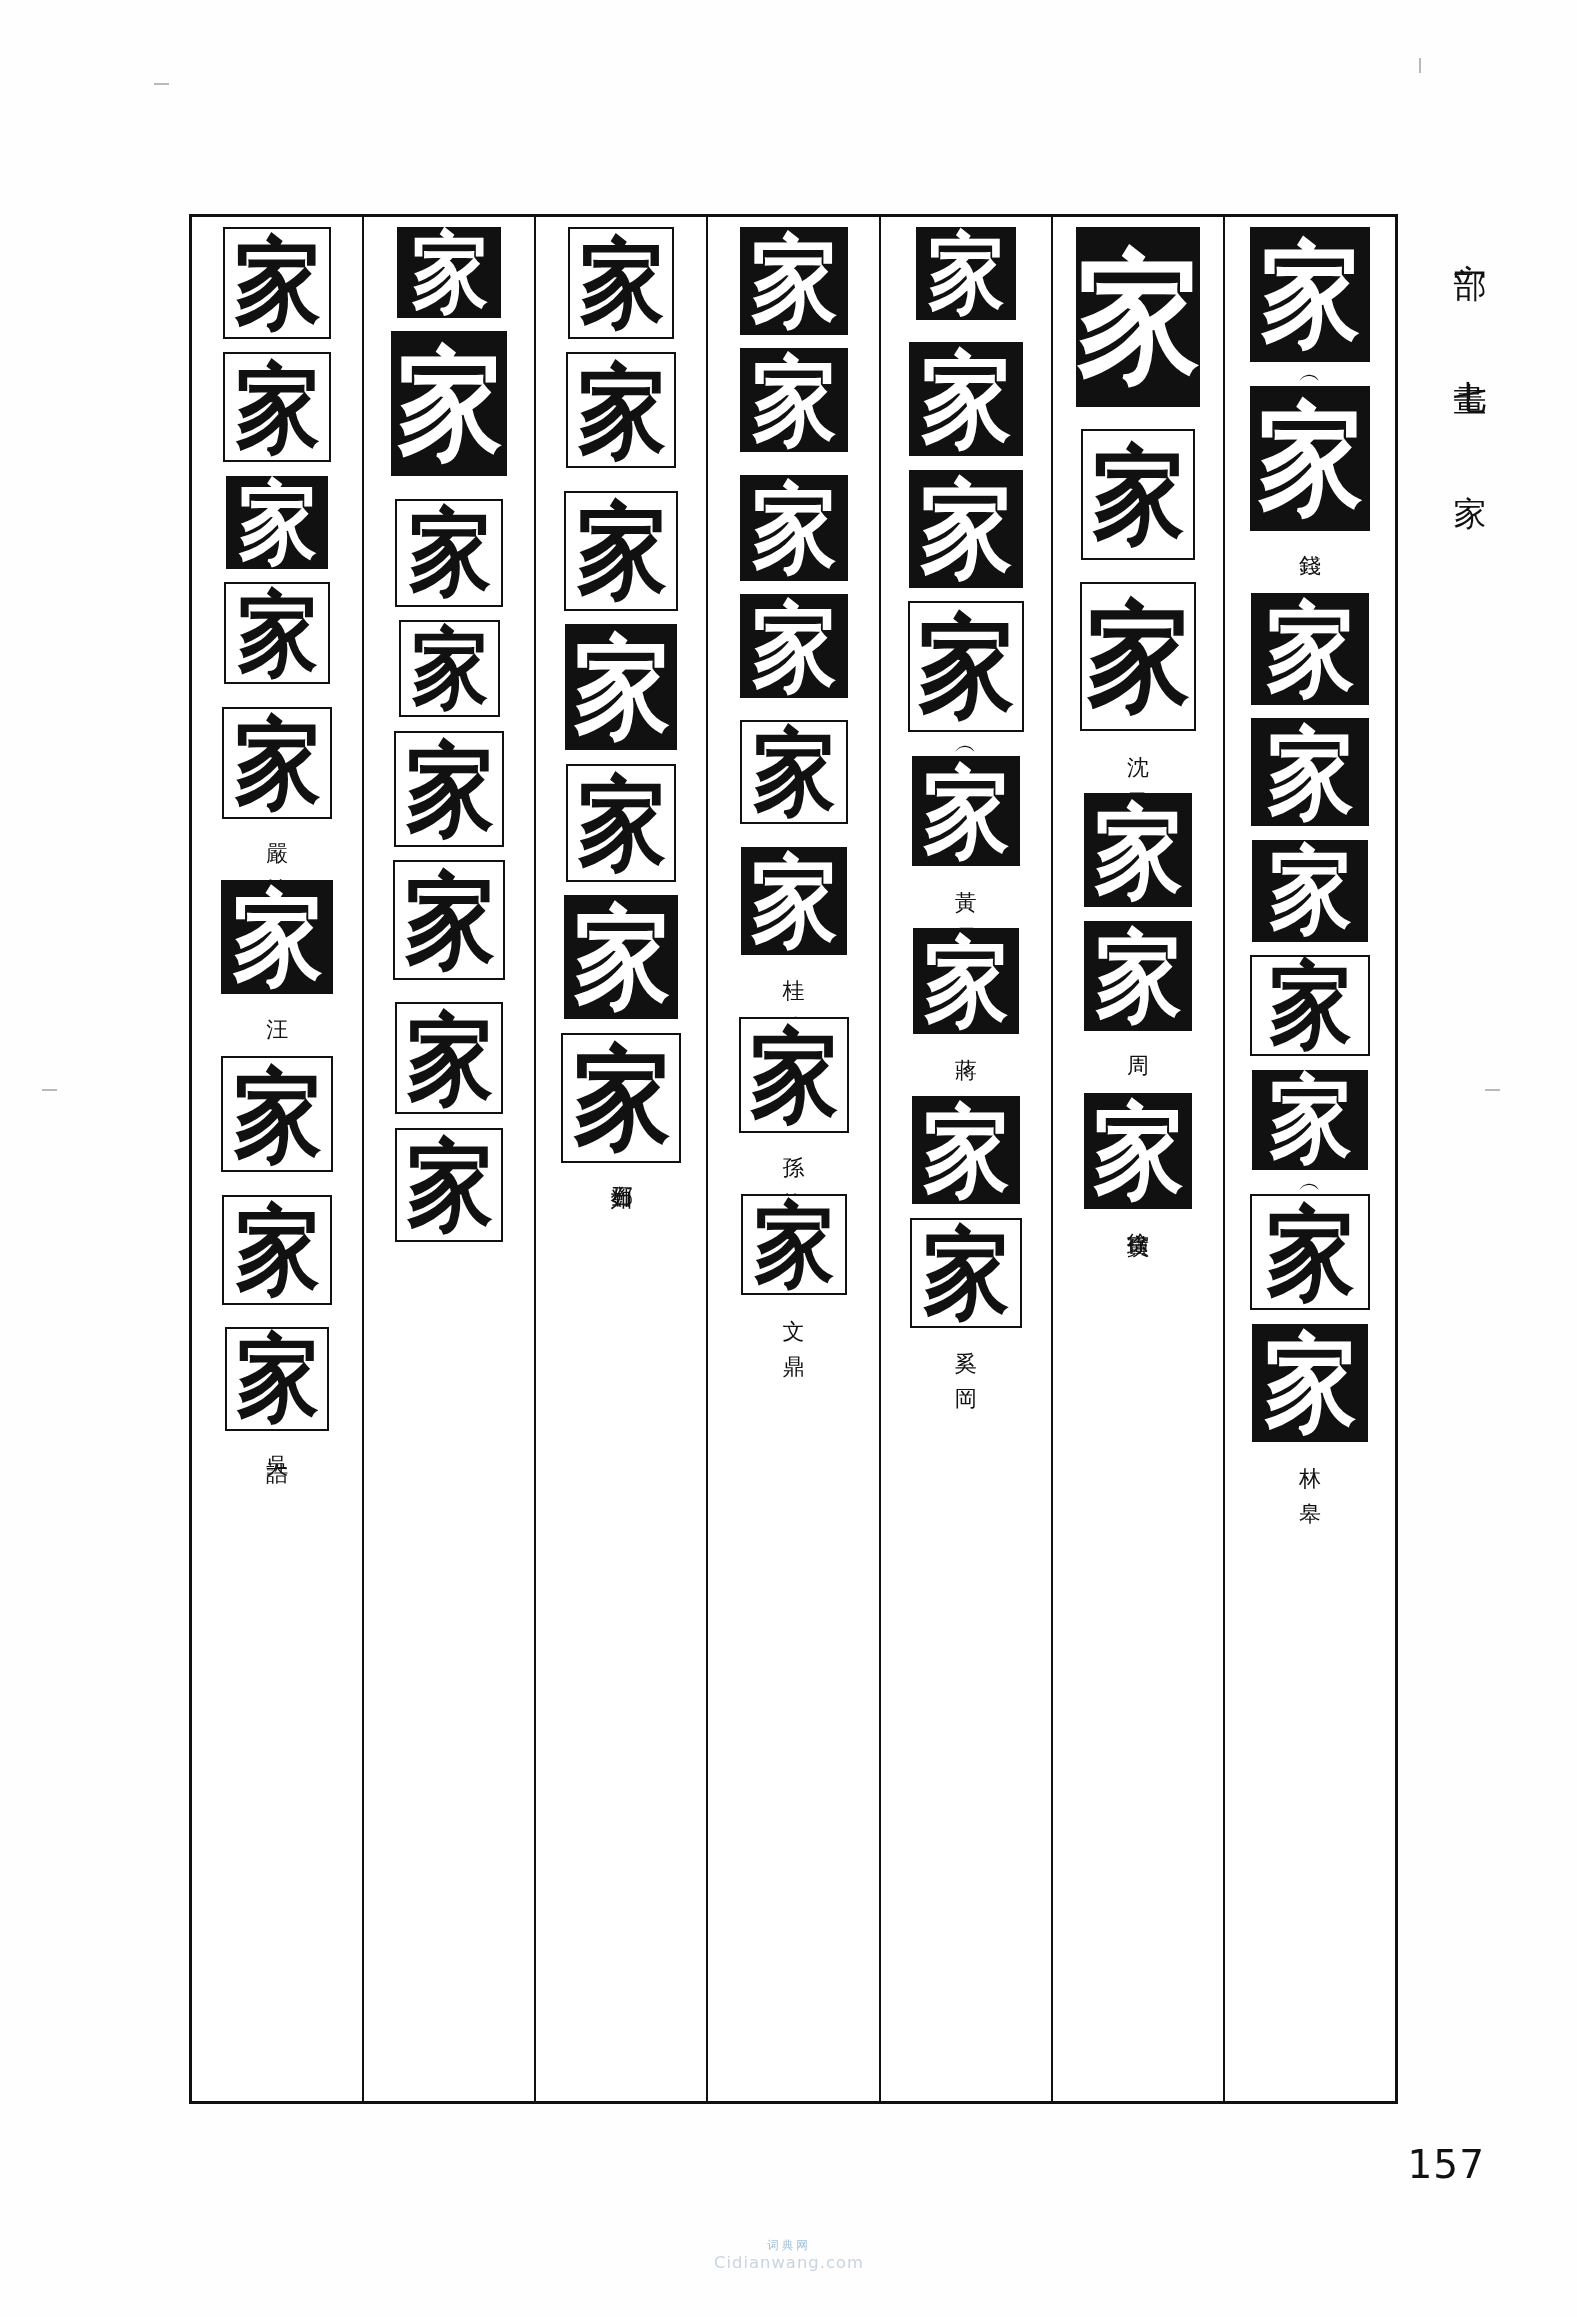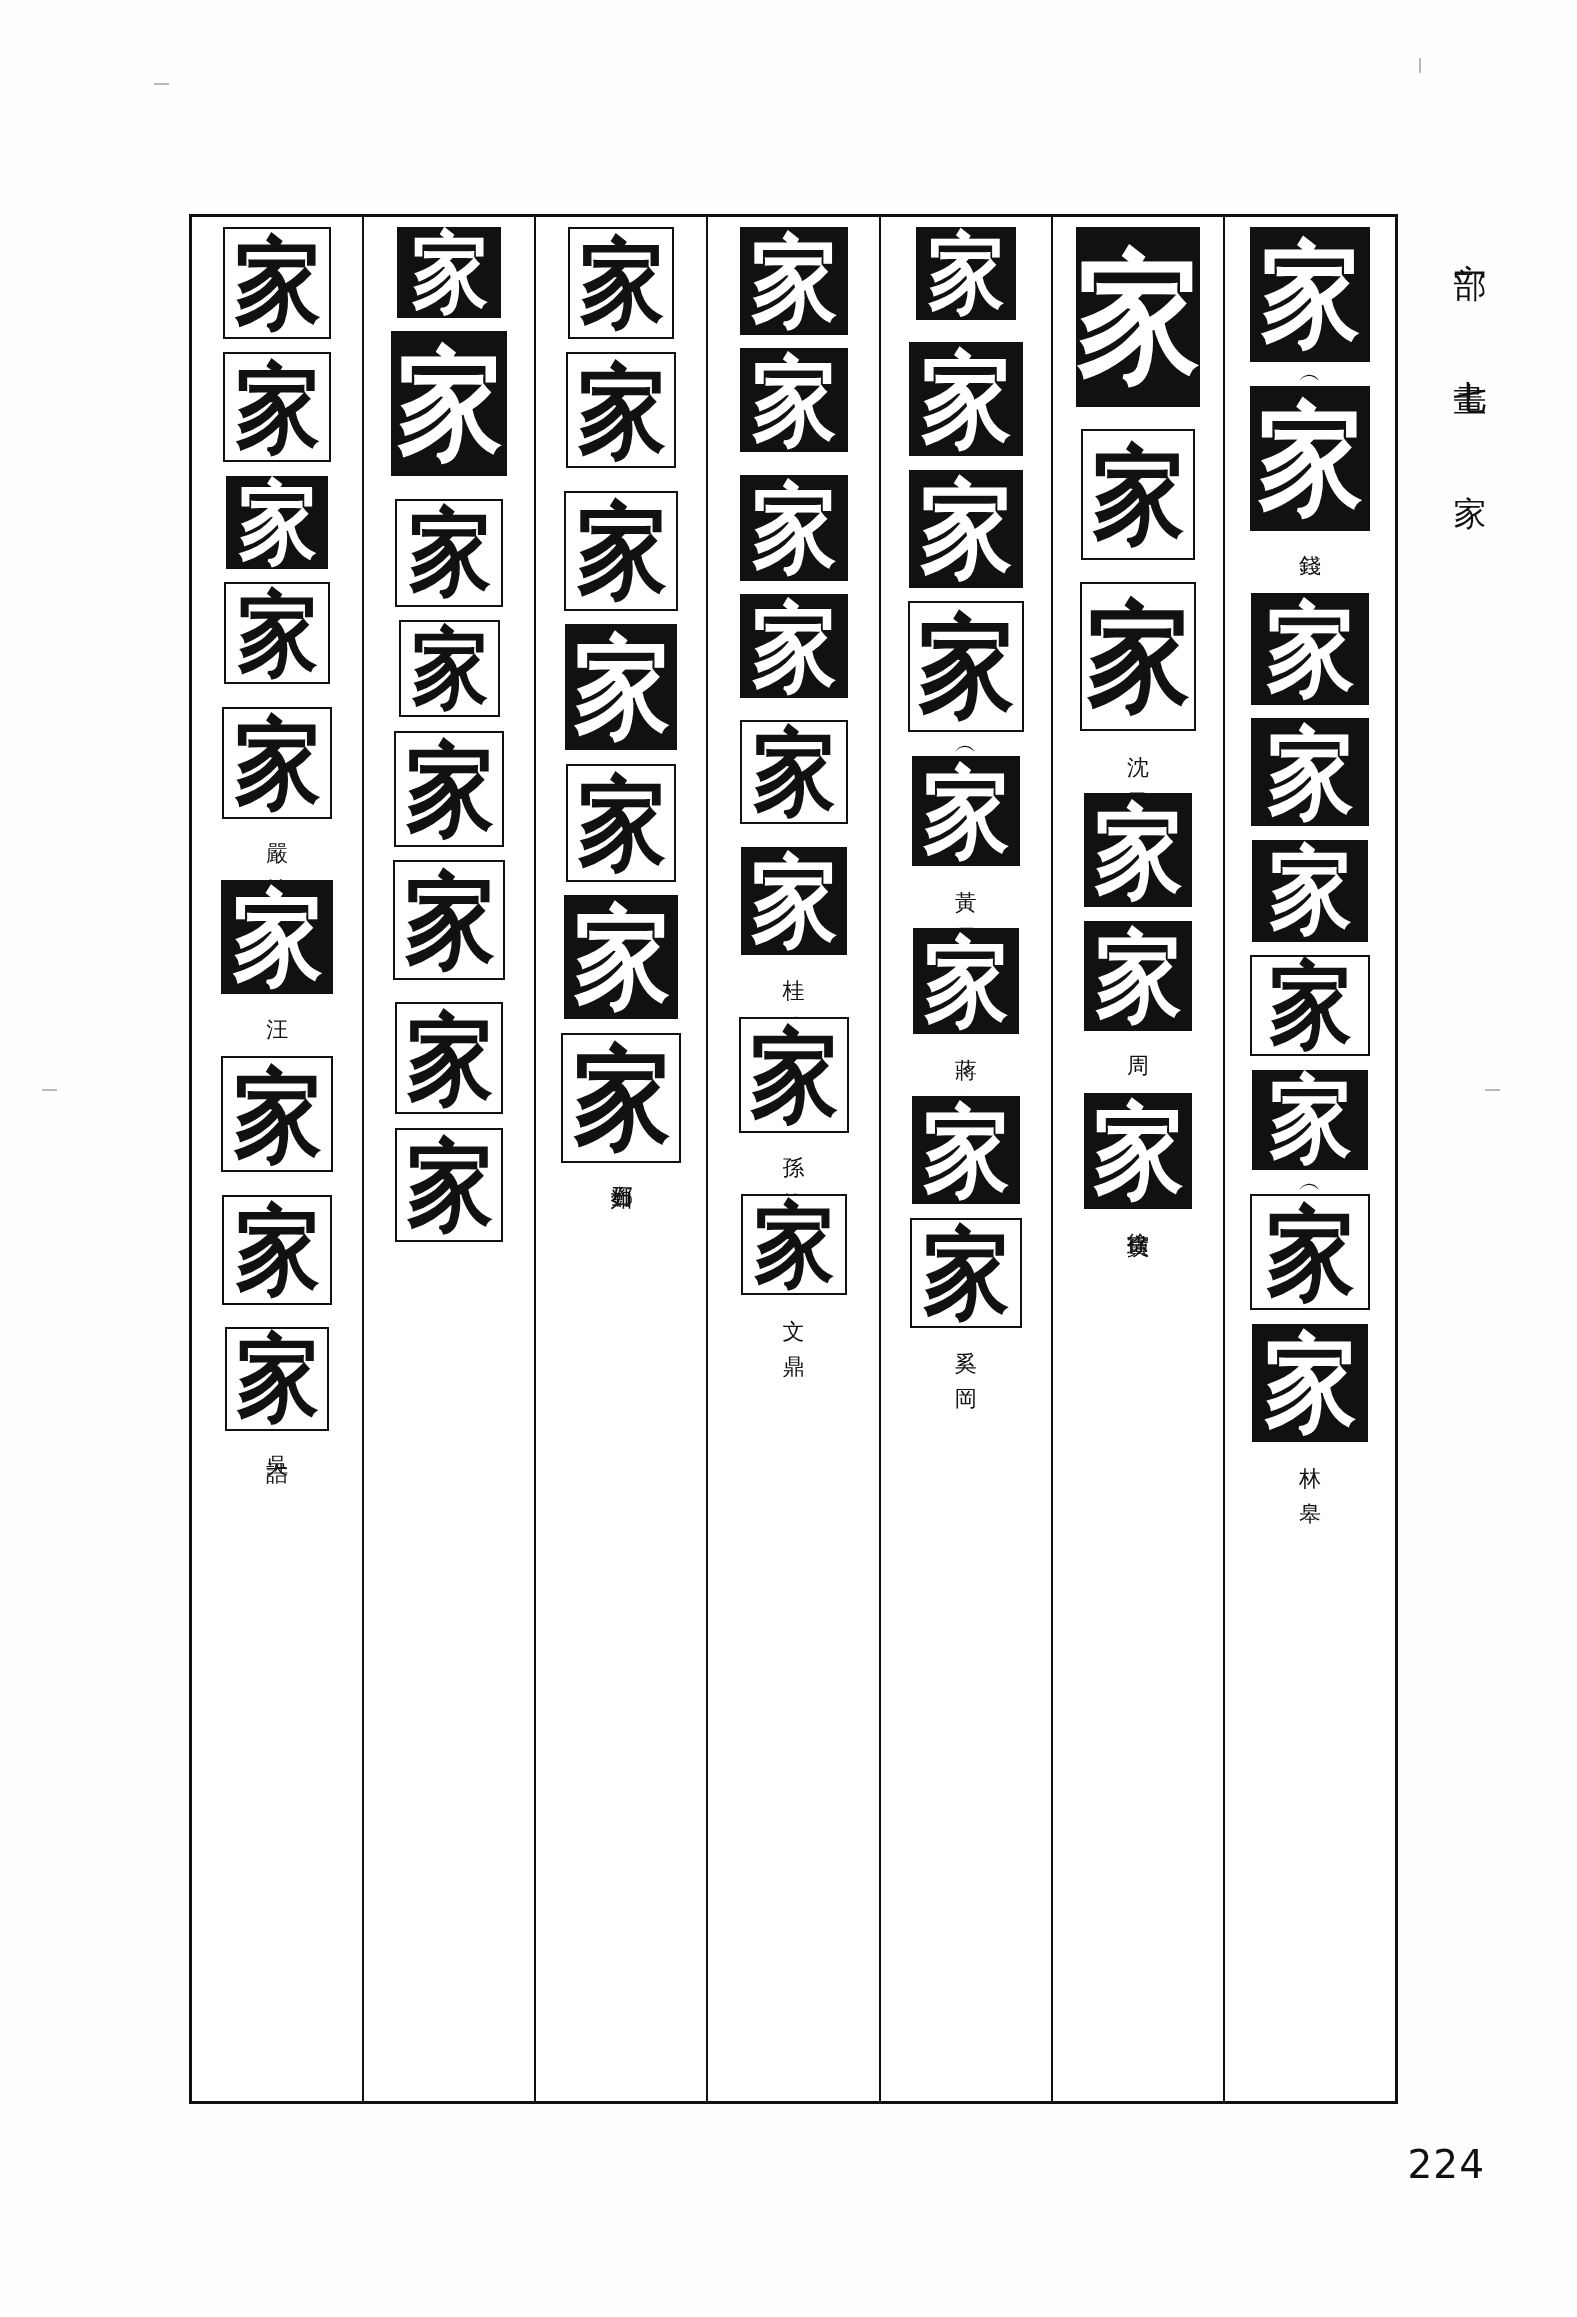--- a/index.html
+++ b/index.html
@@ -508,17 +508,21 @@
         </div>
         <div class="cell">
           <div class="seal white boxed" style="width: 100px; height: 100px;">
             <span class="glyph" style="font-size: 83px;">家</span>
           </div>
           <div class="caption wide">吳誥</div>
         </div>
       </div>
     </div>
 
-  <div id="pageno">224</div>
-
+  <div id="pageno">157</div>
+
+  <div id="watermark">
+    <span class="wm-top">词典网</span>
+    <span>Cidianwang.com</span>
+  </div>
 
 </div>
 
 
 </body></html>

